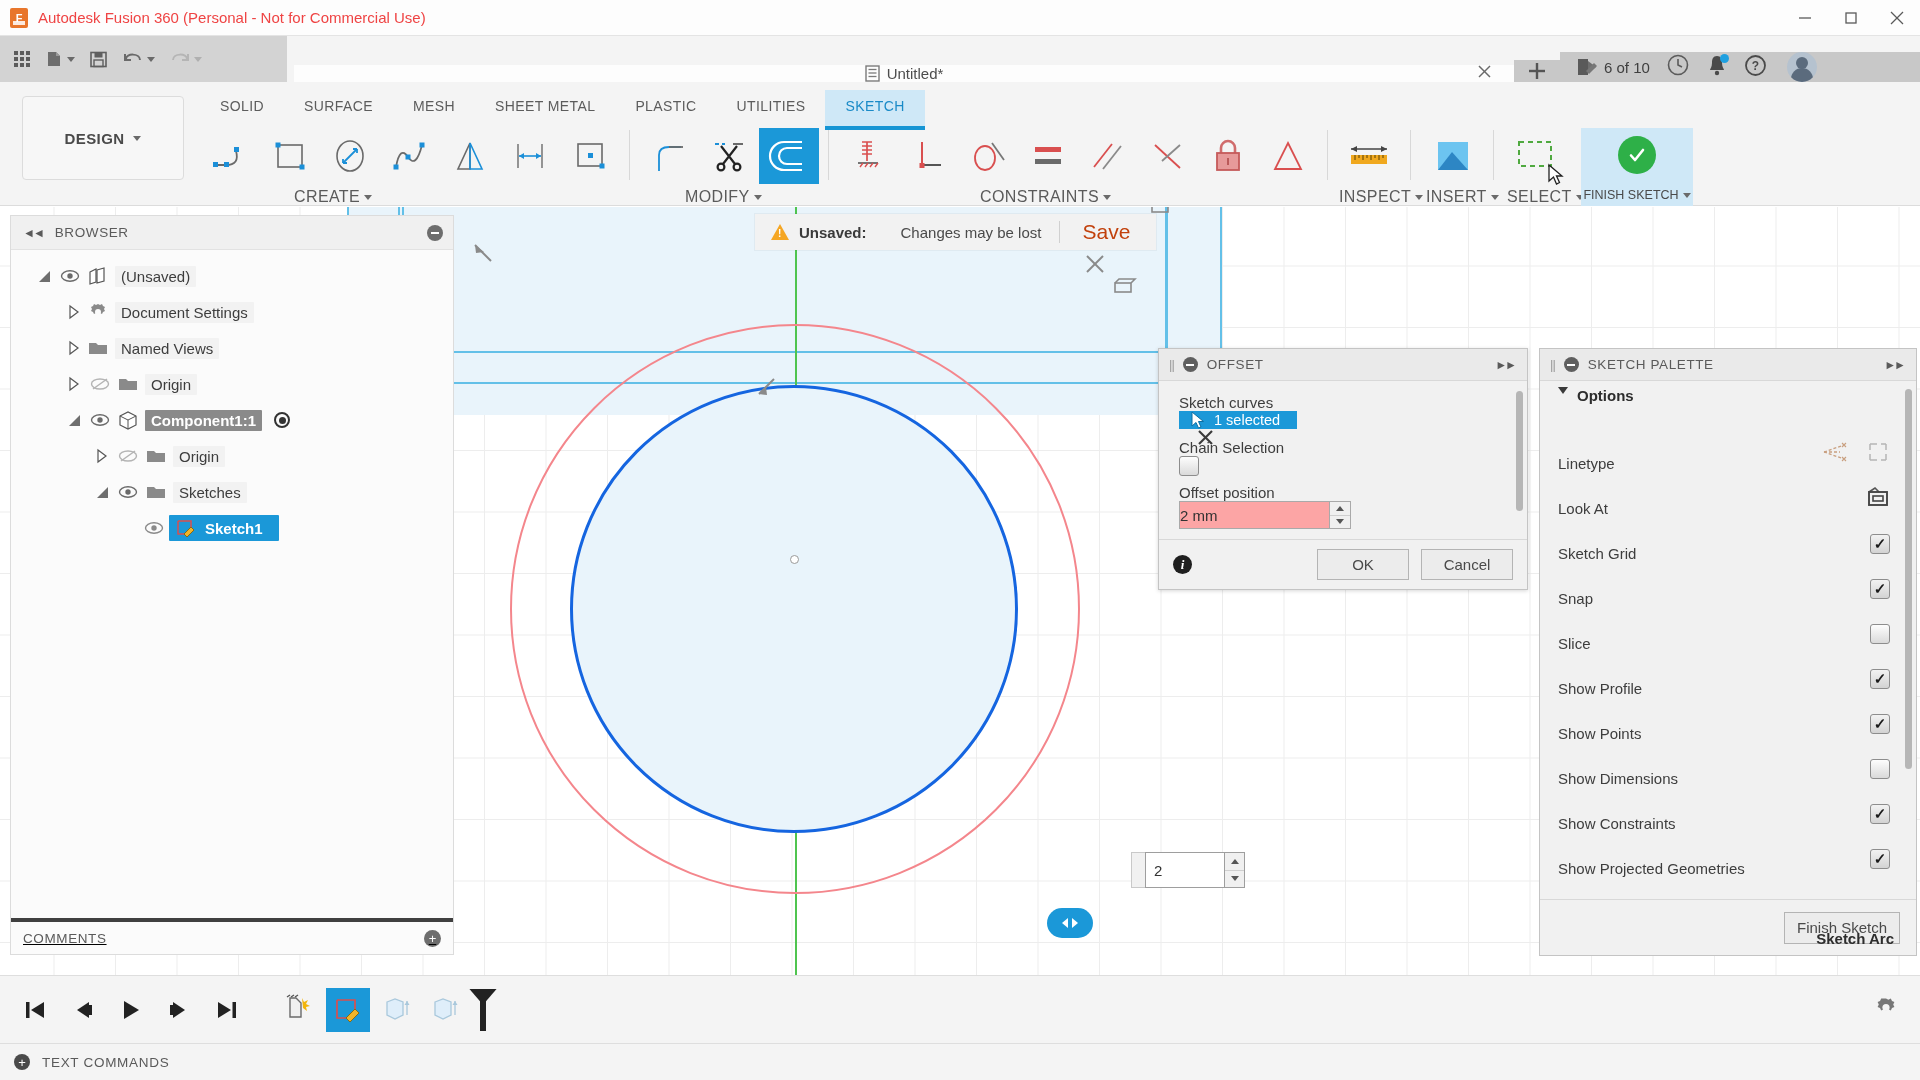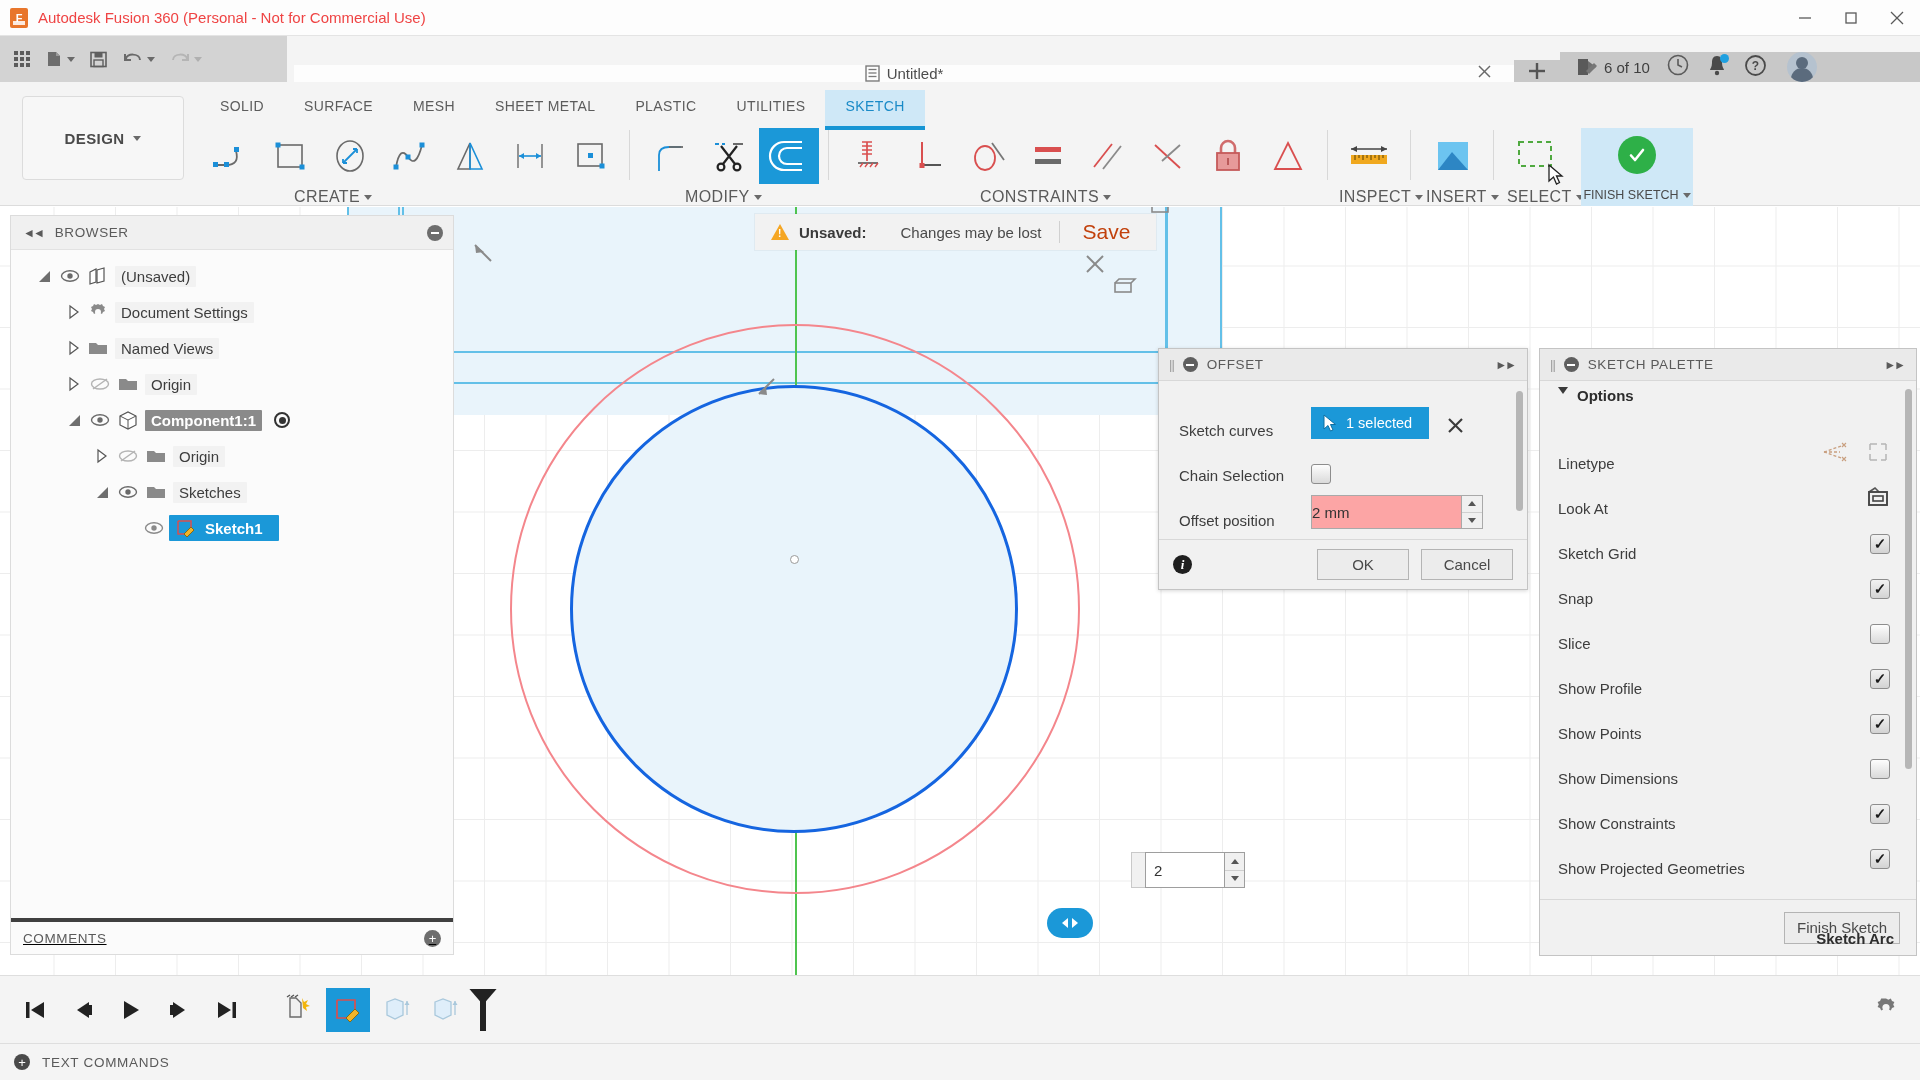--- a/index.html
+++ b/index.html
@@ -248,21 +248,21 @@
   .dlg-hdr {
     height: 32px; background: #eaeaea; display: flex; align-items: center; gap: 9px;
     padding-left: 10px; border-bottom: 1px solid #d8d8d8;
   }
   .dlg-grip { color:#9a9a9a; font-size: 13px; letter-spacing:-1px;}
   .dlg-min { width: 15px; height: 15px; border-radius: 50%; background: #5f5f5f; display:flex;align-items:center;justify-content:center; }
   .dlg-min i { width: 8px; height: 2px; background: #fff; }
   .dlg-title { font-size: 13.5px; color: #5a5a5a; letter-spacing: .6px; }
   .dlg-expand { margin-left: auto; margin-right: 12px; color: #5a5a5a; font-size: 12px; letter-spacing: -2px; }
   .dlg-body { padding: 13px 0 10px 0; position: relative; }
-  .drow { display: flex; align-items: flex-end; height: 45px; padding-left: 20px; }
+  .drow { display: flex; align-items: flex-start; height: 45px; padding-left: 20px; flex-direction: column; }
   .drow .dlabel { width: 132px; font-size: 15px; color: #3d3d3d; }
   .sel-chip {
     background: #1b98d8; color: #fff; height: 32px; min-width: 118px; display:flex; align-items:center;
     gap: 8px; padding: 0 12px; font-size: 14.5px;
   }
   .chip-x { margin-left: 18px; color: #3a3a3a; font-size: 19px; }
   .cbox {
     width: 20px; height: 20px; border: 1px solid #8d8d8d; border-radius: 3px;
     background: linear-gradient(#fdfdfd,#dadada);
     display:flex;align-items:center;justify-content:center;

